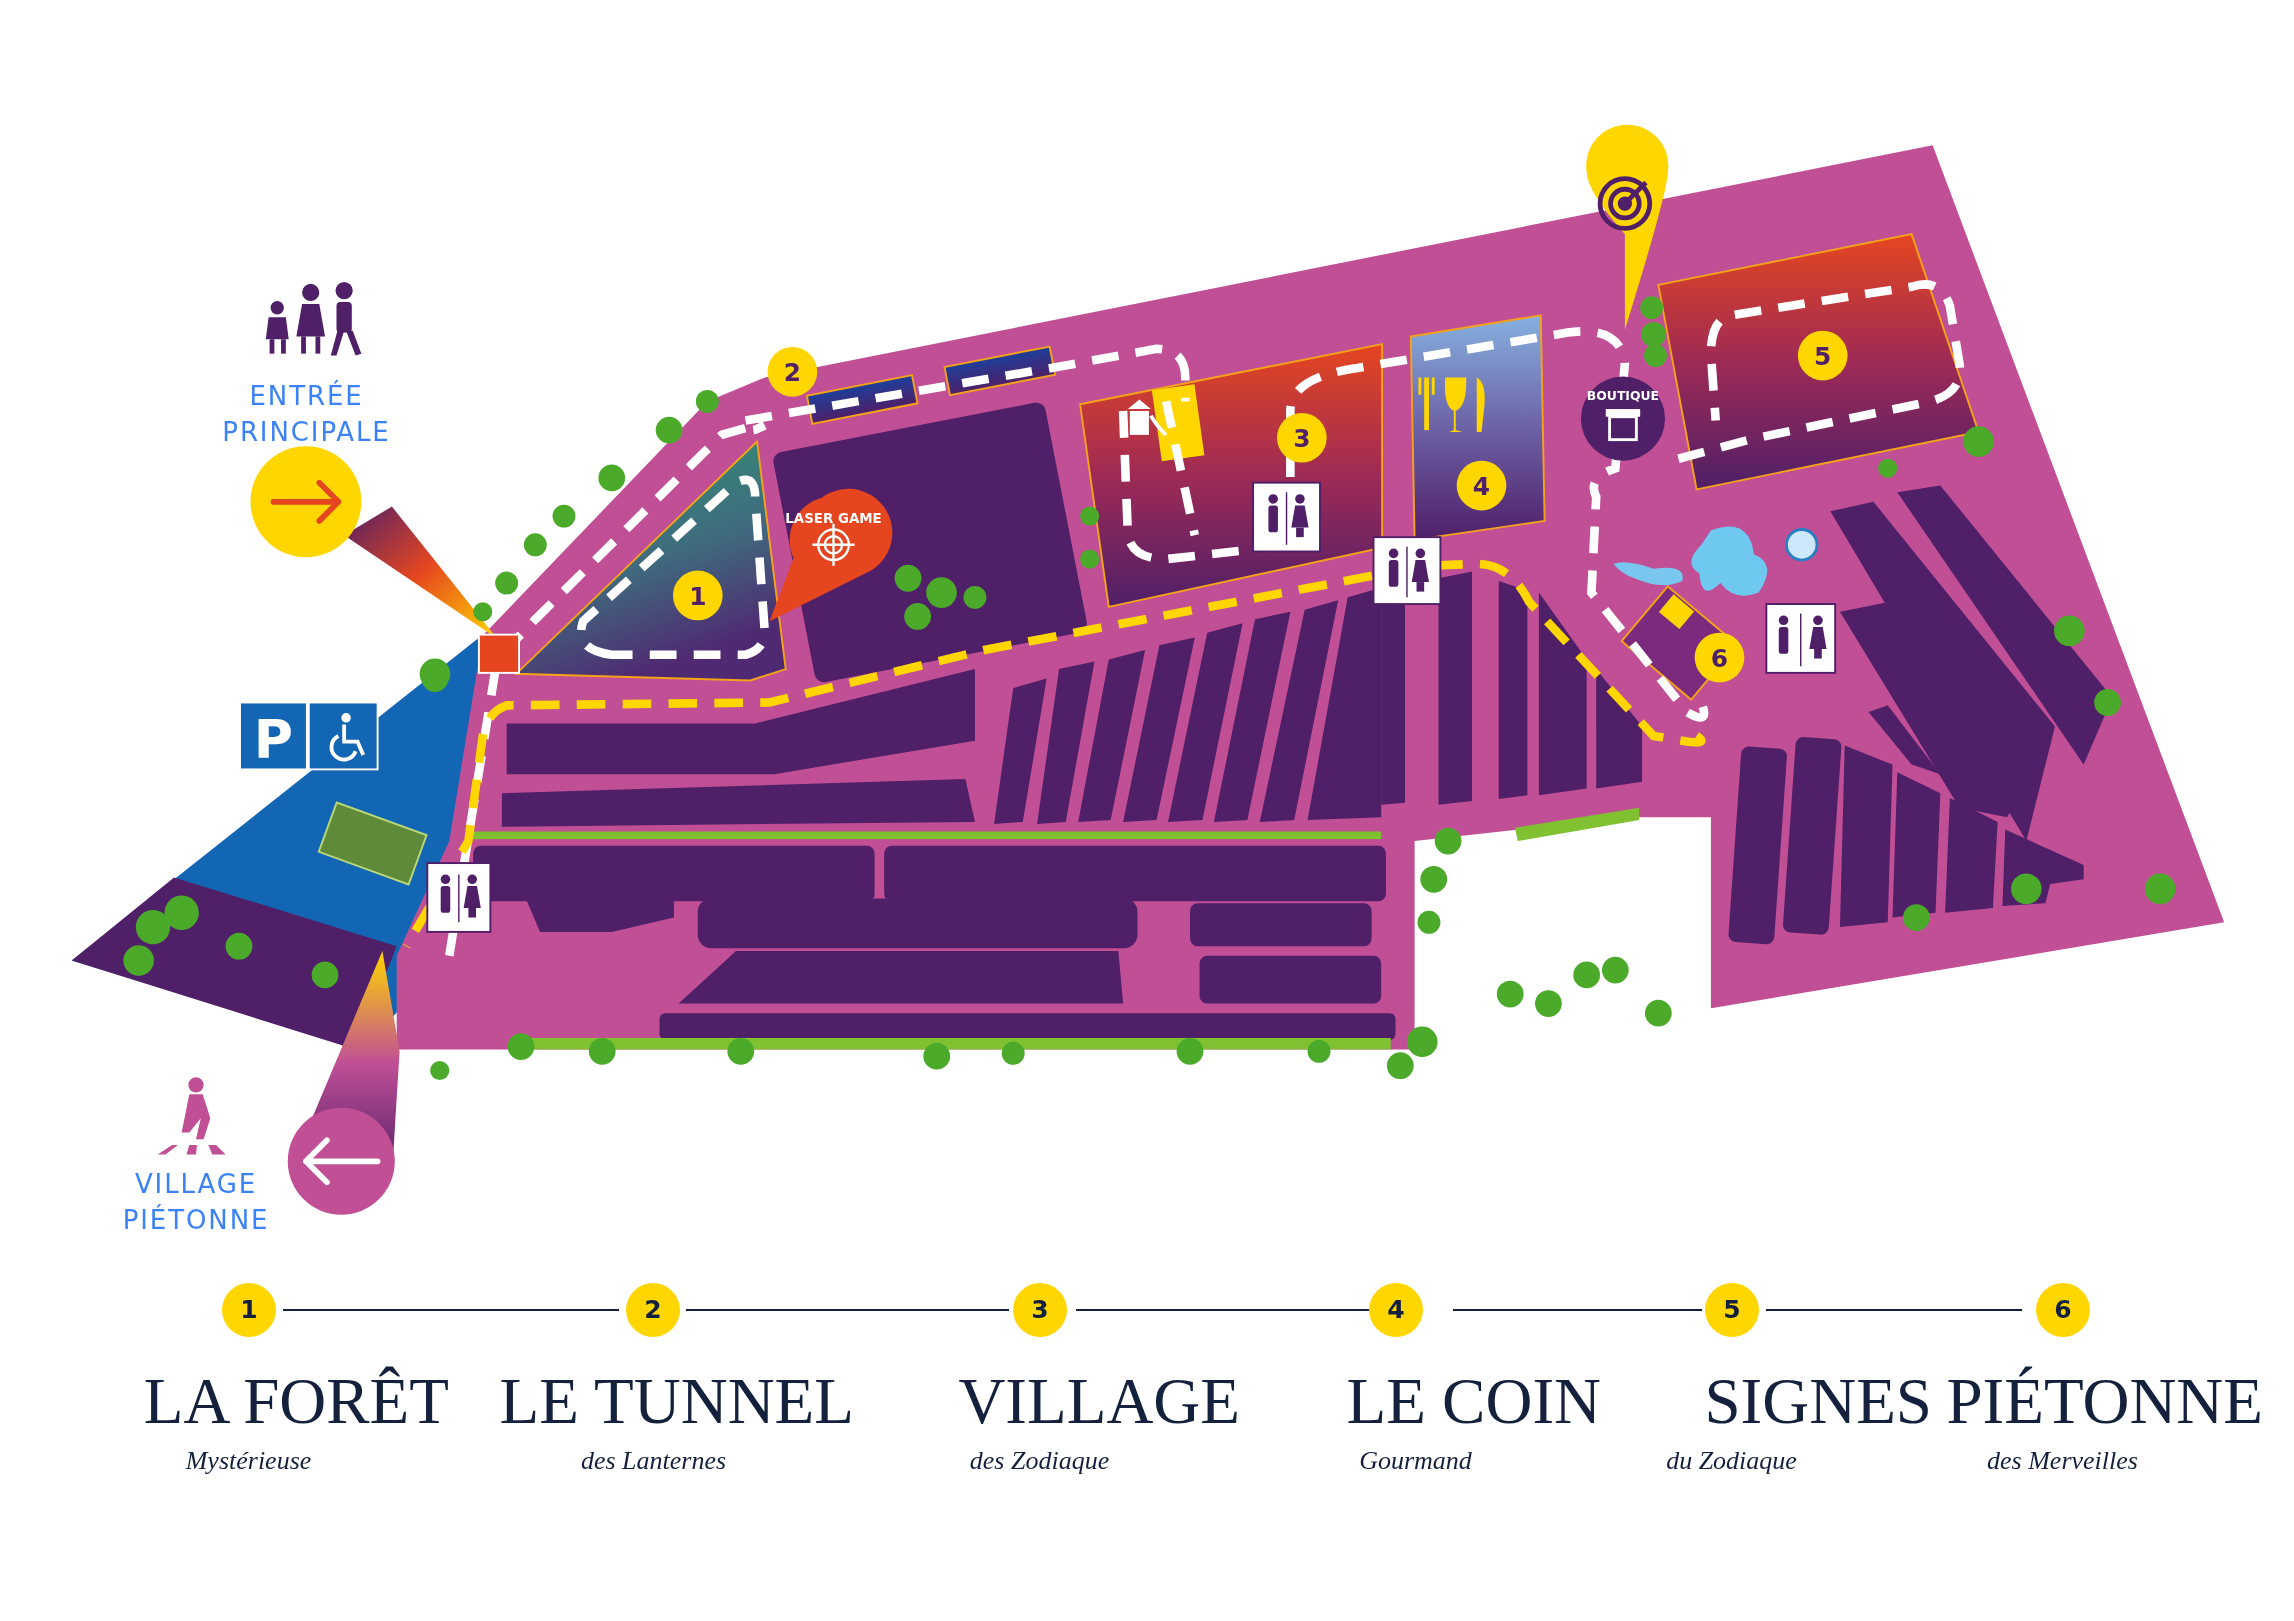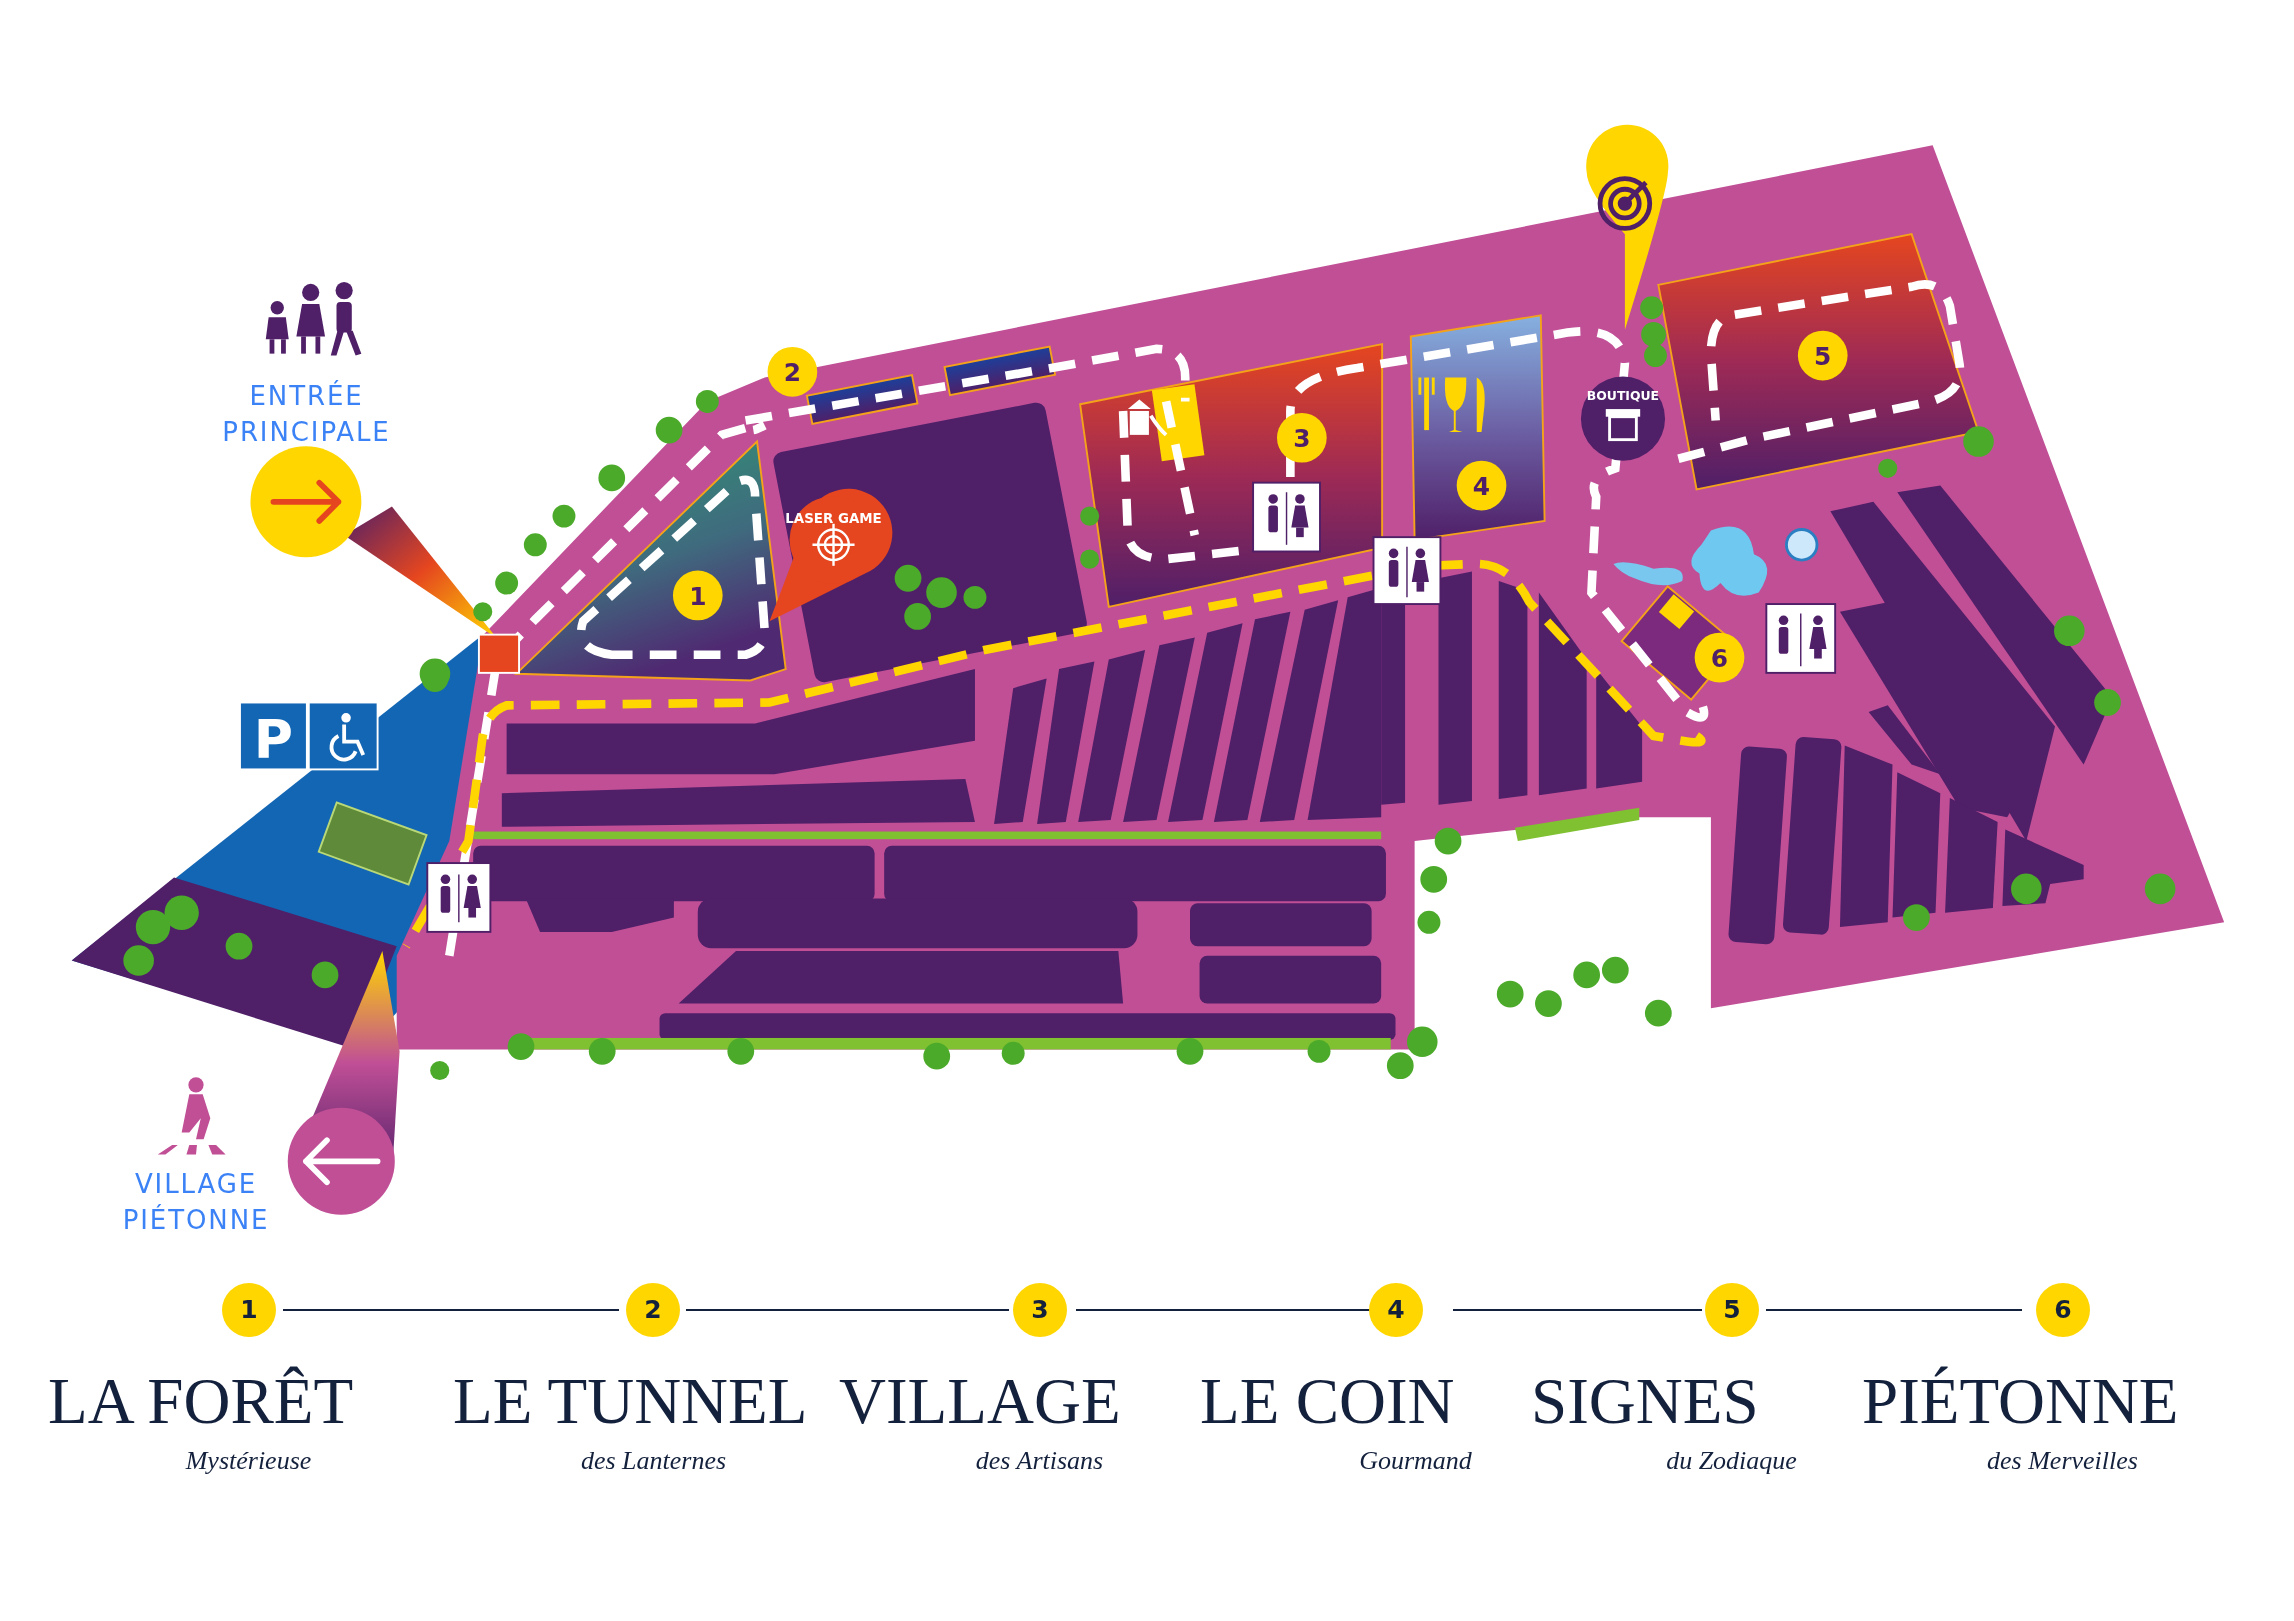--- a/index.html
+++ b/index.html
@@ -1,21 +1,21 @@
 <!DOCTYPE html>
 <html><head>
 <meta charset="utf-8">
 <style>
   html,body{margin:0;padding:0;background:#ffffff;}
   body{width:2294px;height:1621px;position:relative;overflow:hidden;font-family:"Liberation Sans","DejaVu Sans",sans-serif;}
   #map-svg{position:absolute;left:0;top:0;width:2294px;height:1621px;}
   .label-caps{position:absolute;text-align:center;color:#3b82f6;font-family:"DejaVu Sans","Liberation Sans",sans-serif;font-size:26px;letter-spacing:1.9px;line-height:36px;}
   .legend-line{position:absolute;top:1309px;height:1.9px;background:#14213d;}
   .legend-num{position:absolute;top:1283px;width:54px;height:54px;border-radius:50%;background:#ffd600;color:#14213d;font-family:"DejaVu Sans",sans-serif;font-weight:bold;font-size:25px;line-height:54px;text-align:center;}
-  .legend-title{position:absolute;top:1367px;width:401px;margin-left:-201px;text-align:left;color:#14213d;font-family:"Liberation Serif","DejaVu Serif",serif;font-size:65px;line-height:69px;white-space:nowrap;}
+  .legend-title{position:absolute;top:1367px;width:401px;margin-left:-201px;text-align:right;color:#14213d;font-family:"Liberation Serif","DejaVu Serif",serif;font-size:65px;line-height:69px;white-space:nowrap;}
   .legend-sub{position:absolute;top:1438px;width:401px;margin-left:-201px;text-align:center;color:#14213d;font-family:"Liberation Serif","DejaVu Serif",serif;font-style:italic;font-size:26px;line-height:46px;white-space:nowrap;}
   .badge-text{font-family:"DejaVu Sans",sans-serif;font-weight:bold;}
 </style>
 </head>
 <body>
 
 <svg id="map-svg" viewBox="0 0 2400 1696" xmlns="http://www.w3.org/2000/svg">
   <defs>
     <linearGradient id="g-forest" x1="0" y1="0" x2="0.4" y2="1">
       <stop offset="0" stop-color="#2f9b72"></stop>
@@ -371,18 +371,18 @@
 
   <div class="legend-title" style="left:249px;">LA FORÊT</div>
   <div class="legend-title" style="left:654px;">LE TUNNEL</div>
   <div class="legend-title" style="left:1040px;">VILLAGE</div>
   <div class="legend-title" style="left:1401px;">LE COIN</div>
   <div class="legend-title" style="left:1732px;">SIGNES</div>
   <div class="legend-title" style="left:2063px;">PIÉTONNE</div>
 
   <div class="legend-sub" style="left:249px;">Mystérieuse</div>
   <div class="legend-sub" style="left:654px;">des Lanternes</div>
-  <div class="legend-sub" style="left:1040px;">des Artisans</div>
+  <div class="legend-sub" style="left:1040px;">des Zodiaque</div>
   <div class="legend-sub" style="left:1416px;">Gourmand</div>
   <div class="legend-sub" style="left:1732px;">du Zodiaque</div>
   <div class="legend-sub" style="left:2063px;">des Merveilles</div>
 </div>
 
 
 </body></html>

